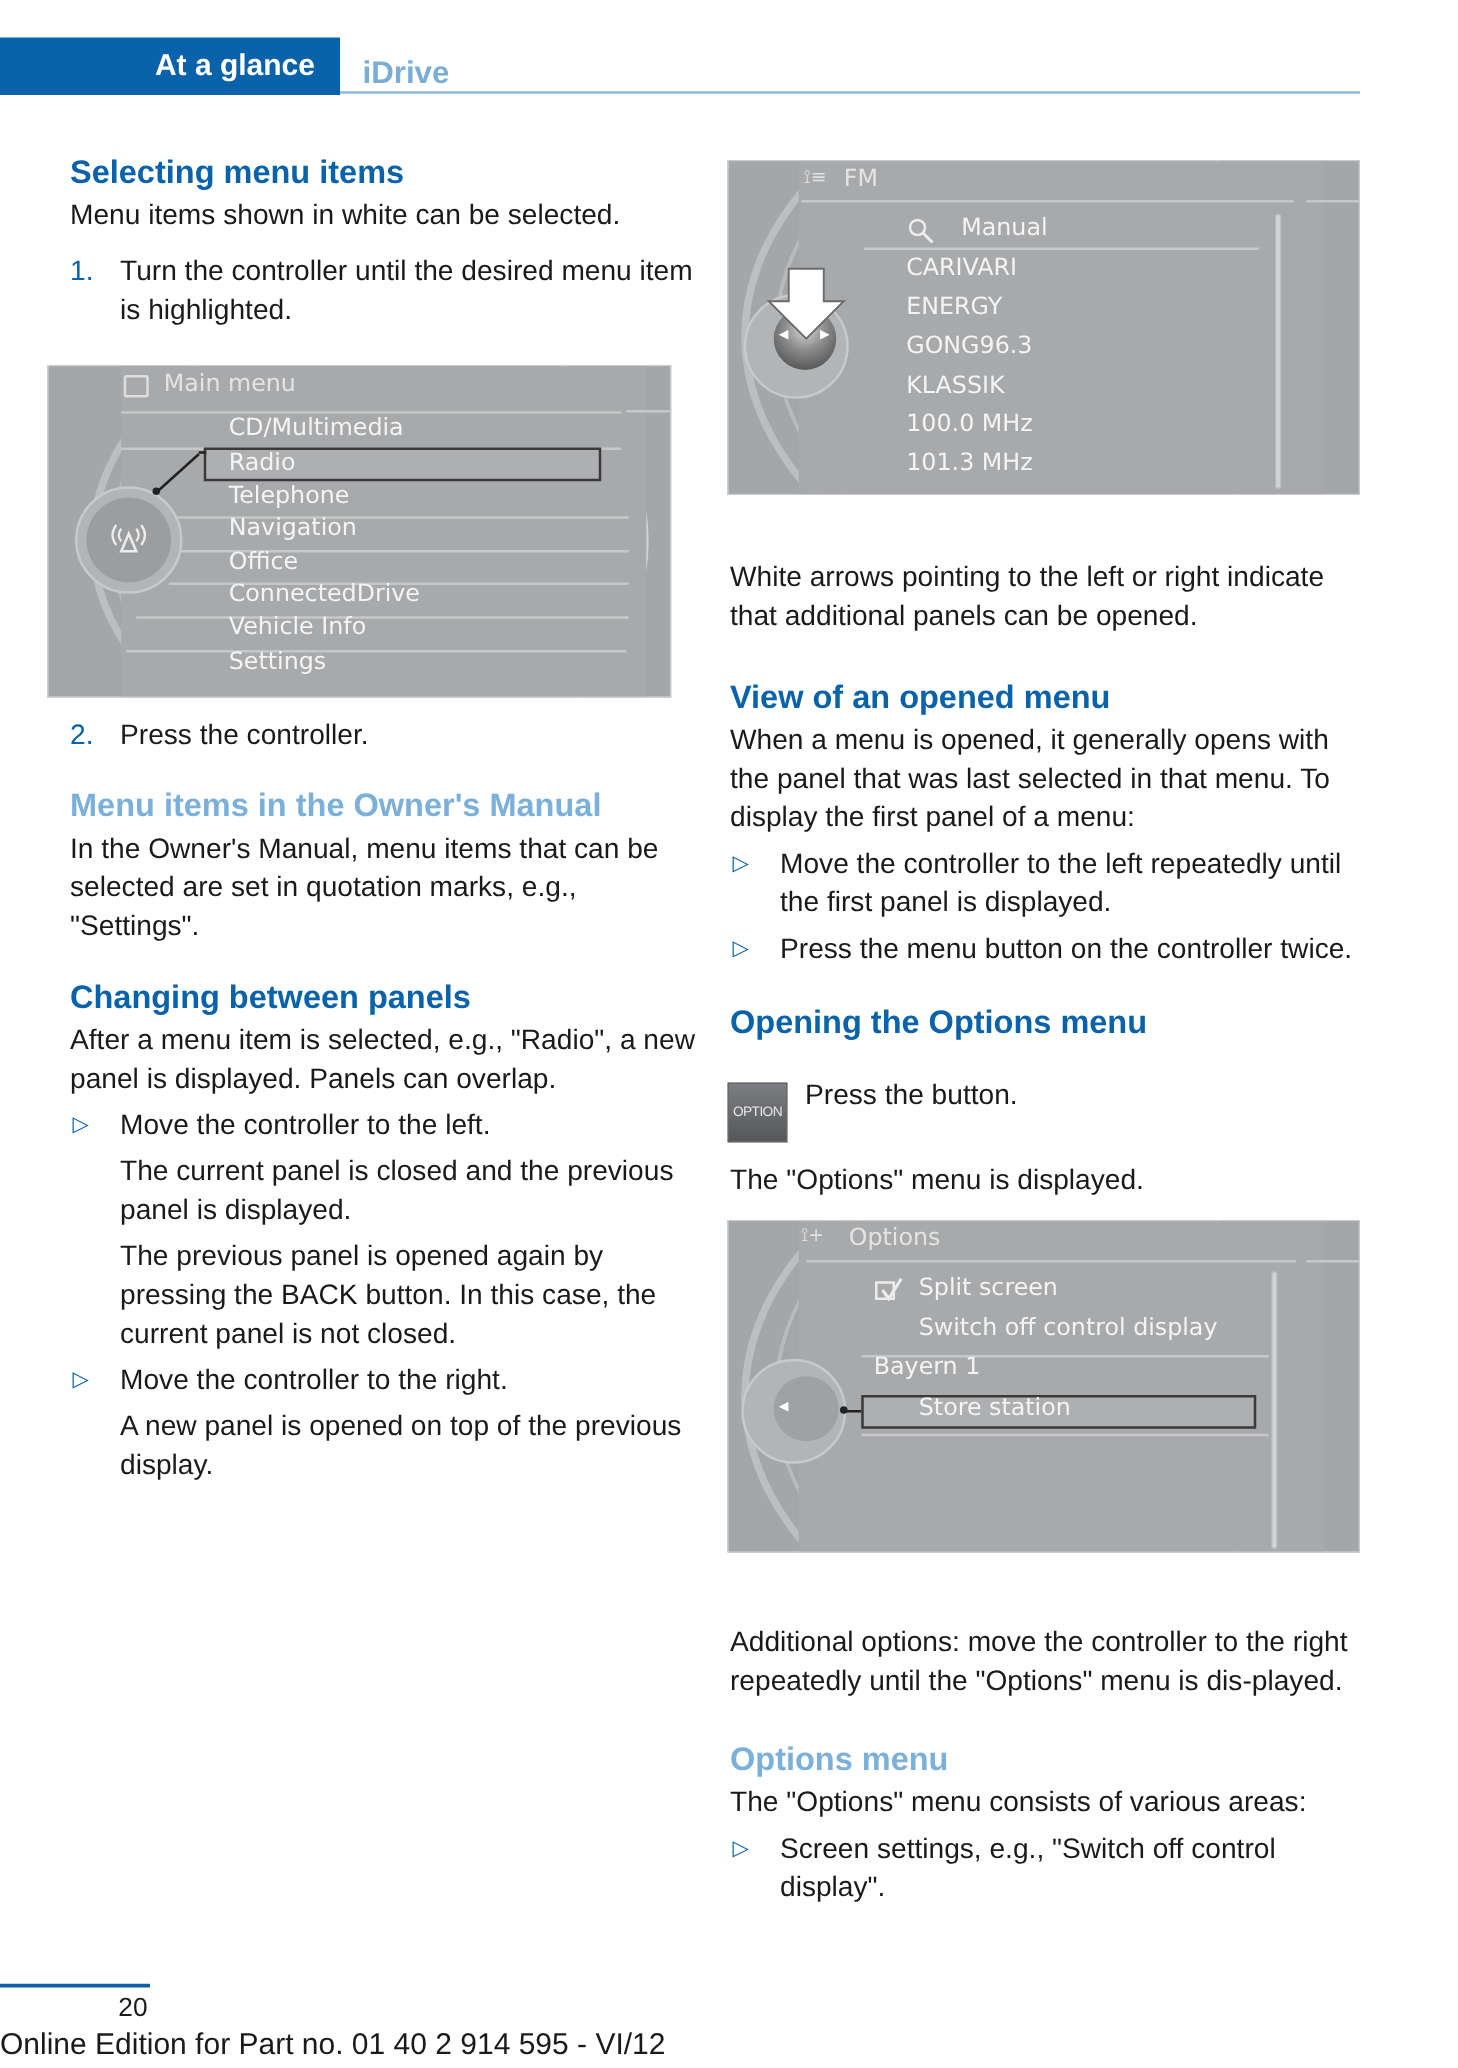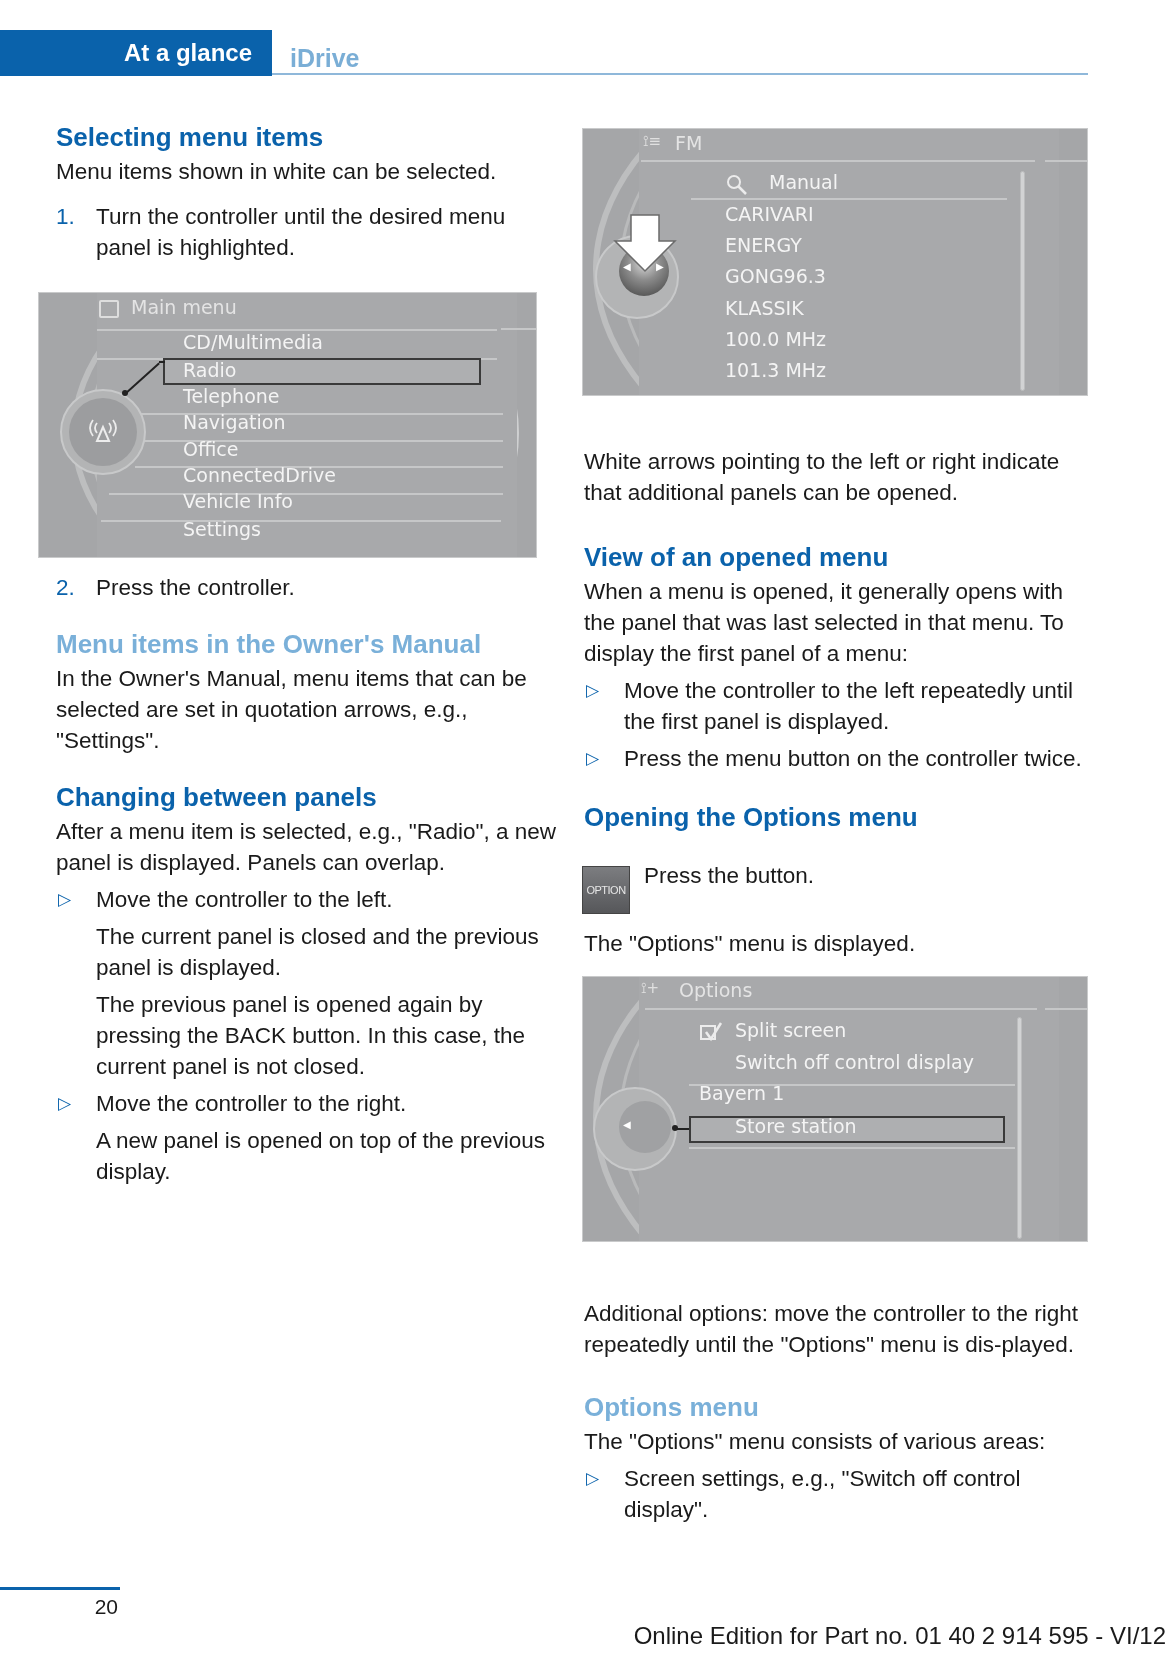--- a/index.html
+++ b/index.html
@@ -38,36 +38,36 @@
   .shot .knob { position: absolute; border-radius: 50%; background: #9c9d9f; }
   .shot .knob-dark { position: absolute; border-radius: 50%; background: radial-gradient(circle at 50% 35%, #d8d8d8 0%, #8c8c8c 40%, #3e3e3e 100%); }
   .shot .scroll { position: absolute; width: 5px; border-radius: 3px; background: #d2d3d4; border: 1px solid #bcbdbe; }
   .shot .leader { position: absolute; height: 2px; background: #222; transform-origin: 0 50%; }
   .shot .dot { position: absolute; width: 6px; height: 6px; border-radius: 50%; background: #222; }
 
   .opt-btn { position: absolute; left: 582px; top: 866px; width: 48px; height: 48px; background: linear-gradient(#7c7d80, #56575a); border: 1px solid #444; color: #e6e6e6; font-size: 11px; font-family: "Liberation Sans", sans-serif; line-height: 46px; text-align: center; letter-spacing: -0.5px; }
 
   .foot-line { position: absolute; left: 0; top: 1587px; width: 120px; height: 3px; background: #0a62ab; }
   .page-num { position: absolute; left: 60px; top: 1595px; width: 58px; text-align: right; font-size: 21px; color: #1a1a1a; }
-  .foot-text { position: absolute; left: 0; width: 1166px; top: 1622px; text-align: right; font-size: 24px; color: #1a1a1a; }
+  .foot-text { position: absolute; left: 0; width: 1166px; top: 1622px; text-align: left; font-size: 24px; color: #1a1a1a; }
 </style>
 </head>
 <body>
 
 <div class="hdr-block"></div>
 <div class="hdr-title">At a glance</div>
 <div class="hdr-sub">iDrive</div>
 <div class="hdr-line"></div>
 
 <div class="col col-left" style="top:120px;">
   <div class="h-dark">Selecting menu items</div>
   <div class="p" style="margin-top:2px;">Menu items shown in white can be selected.</div>
   <div class="num-item" style="margin-top:14px;">
     <span class="mk">1.</span>
-    <span>Turn the controller until the desired menu panel is highlighted.</span>
+    <span>Turn the controller until the desired menu item is highlighted.</span>
   </div>
 </div>
 
 <div class="shot" style="left:38px; top:292px; width:499px; height:266px;">
   <div class="arc1" style="left:32px; top:-120px; width:1000px; height:520px;"></div>
   <div class="arc2" style="left:50px; top:-140px; width:1000px; height:560px; border-color:#b9babb;"></div>
   <div class="rarc" style="left:-520px; top:-140px; width:1000px; height:560px;"></div>
   <div style="position:absolute; left:58px; top:0; width:420px; height:266px; background:#a8a9ab;"></div>
   <div style="position:absolute; left:462px; top:35px; width:40px; height:2px; background:#c6c7c8;"></div>
 
@@ -101,21 +101,21 @@
   <div class="leader" style="left:120px; top:68px; width:6px;"></div>
   <div class="dot" style="left:83px; top:97px;"></div>
 </div>
 
 <div class="col col-left" style="top:572px;">
   <div class="num-item">
     <span class="mk">2.</span>
     <span>Press the controller.</span>
   </div>
   <div class="h-light" style="margin-top:24px;">Menu items in the Owner's Manual</div>
-  <div class="p" style="margin-top:2px;">In the Owner's Manual, menu items that can be selected are set in quotation arrows, e.g., "Settings".</div>
+  <div class="p" style="margin-top:2px;">In the Owner's Manual, menu items that can be selected are set in quotation marks, e.g., "Settings".</div>
   <div class="h-dark" style="margin-top:24px;">Changing between panels</div>
   <div class="p" style="margin-top:2px;">After a menu item is selected, e.g., "Radio", a new panel is displayed. Panels can overlap.</div>
   <div class="bul-item" style="margin-top:6px;">
     <span class="mk">▷</span>
     <span>Move the controller to the left.</span>
   </div>
   <div class="sub-p" style="margin-top:6px;">The current panel is closed and the previous panel is displayed.</div>
   <div class="sub-p" style="margin-top:6px;">The previous panel is opened again by pressing the BACK button. In this case, the current panel is not closed.</div>
   <div class="bul-item" style="margin-top:6px;">
     <span class="mk">▷</span>

